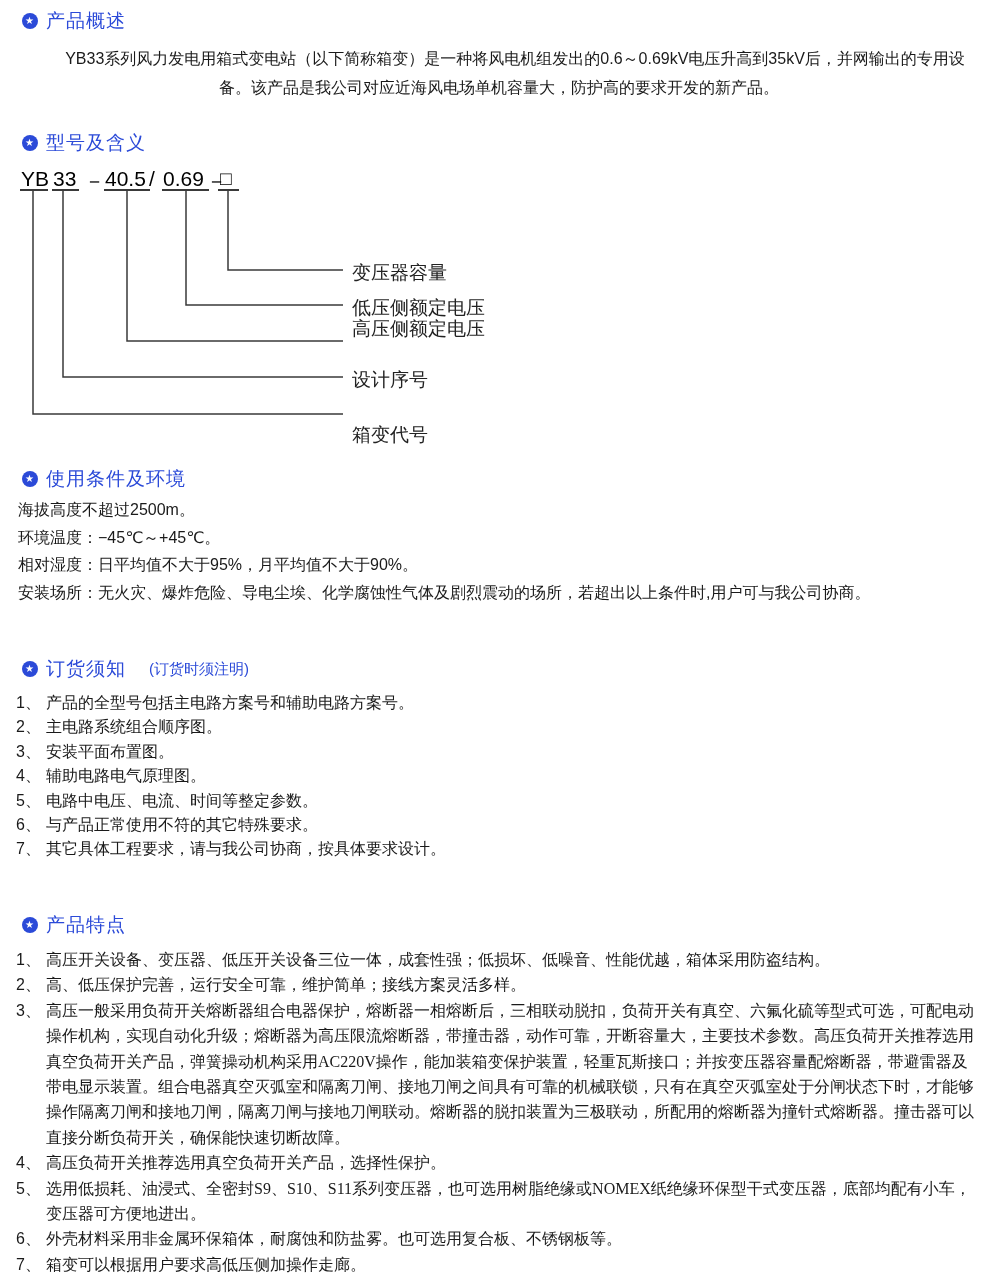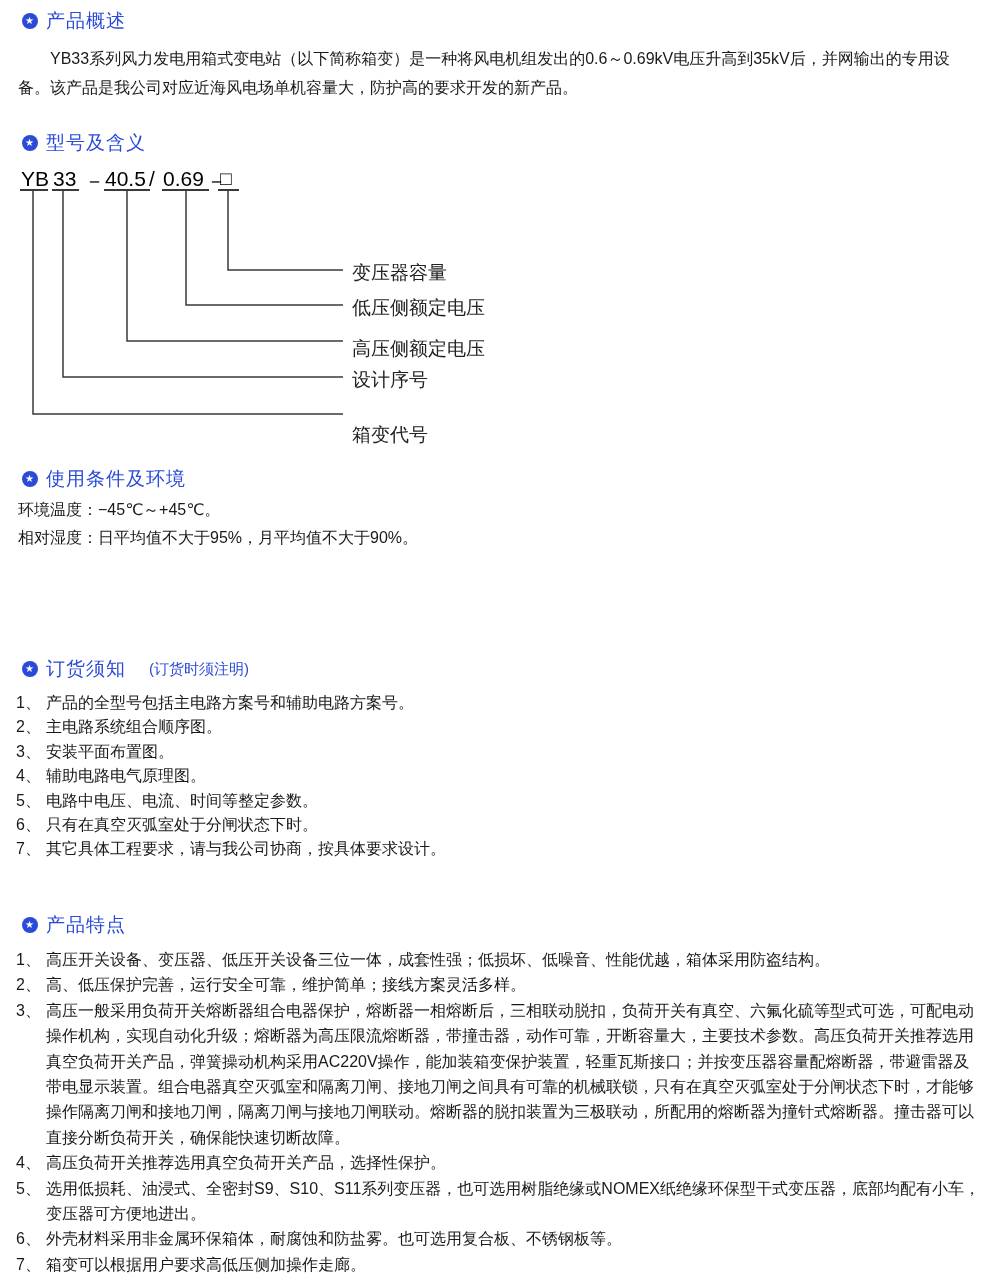--- a/index.html
+++ b/index.html
@@ -19,40 +19,40 @@
     width:16px; height:16px; border-radius:50%; background:var(--accent);
     display:inline-flex; align-items:center; justify-content:center;
     margin-right:8px; flex:0 0 auto;
   }
   .bullet .star { color:#ffffff; font-size:10px; line-height:16px; }
   .h-note { font-size:15px; letter-spacing:0; margin-left:23px; }
 
   
   .overview-para {
     position:absolute; left:18px; top:44px; width:962px; margin:0;
-    font-size:16px; line-height:29px; text-indent:2em; color:var(--ink);
+    font-size:16px; line-height:29px; text-indent:2em; color:var(--ink);text-align:center;
   }
 
   
   .diagram { position:absolute; left:0; top:162px; width:640px; height:272px; }
   .seg { position:absolute; top:5px; font-size:21px; color:#000000; white-space:nowrap; }
   .seg-box { font-size:19px; top:6px; }
   .dlabel { position:absolute; left:352px; font-size:19px; color:#222; white-space:nowrap; }
   .diagram svg { position:absolute; left:0; top:0; }
 
   
   .env-block { position:absolute; left:18px; top:496px; width:962px; font-size:16px; line-height:27.7px; }
 
   
   .num-list { position:absolute; left:16px; width:966px; font-size:16px; }
   .ordering-list { top:691px; line-height:24.4px; }
   .features-list { top:947px; line-height:25.4px; }
   .li { display:flex; align-items:flex-start; }
   .li .num { flex:0 0 30px; }
-  .li .txt { flex:1 1 auto; }
+  .li .txt { flex:1 1 auto;font-family:Liberation Serif, serif; }
 </style>
 </head>
 <body>
 
 <div class="page">
 
   <div class="sec-heading" style="top:8px">
     <span class="bullet">
         <span class="star">★</span>
       </span>
@@ -86,34 +86,36 @@
     <span class="seg" style="left:53px">33</span>
     <span class="seg" style="left:84px">－</span>
     <span class="seg" style="left:105px">40.5</span>
     <span class="seg" style="left:149px">/</span>
     <span class="seg" style="left:163px">0.69</span>
     <span class="seg" style="left:206px">－</span>
     <span class="seg seg-box" style="left:220px">□</span>
 
     <span class="dlabel" style="top:98px">变压器容量</span>
     <span class="dlabel" style="top:133px">低压侧额定电压</span>
-    <span class="dlabel" style="top:174px">高压侧额定电压</span>
+    <span class="dlabel" style="top:154px">高压侧额定电压</span>
     <span class="dlabel" style="top:205px">设计序号</span>
     <span class="dlabel" style="top:260px">箱变代号</span>
   </div>
 
   <div class="sec-heading" style="top:466px">
     <span class="bullet">
         <span class="star">★</span>
       </span>
     <span>使用条件及环境</span>
   </div>
   <div class="env-block">
+    <div>海拔高度不超过2500m。</div>
     <div>环境温度：−45℃～+45℃。</div>
     <div>相对湿度：日平均值不大于95%，月平均值不大于90%。</div>
+    <div>安装场所：无火灾、爆炸危险、导电尘埃、化学腐蚀性气体及剧烈震动的场所，若超出以上条件时,用户可与我公司协商。</div>
   </div>
 
   <div class="sec-heading" style="top:656px">
     <span class="bullet">
         <span class="star">★</span>
       </span>
     <span>订货须知</span>
     <span class="h-note">(订货时须注明)</span>
   </div>
   <div class="num-list ordering-list">
@@ -132,21 +134,21 @@
     <div class="li">
         <span class="num">4、</span>
         <span class="txt">辅助电路电气原理图。</span>
       </div>
     <div class="li">
         <span class="num">5、</span>
         <span class="txt">电路中电压、电流、时间等整定参数。</span>
       </div>
     <div class="li">
         <span class="num">6、</span>
-        <span class="txt">只有在真空灭弧室处于分闸状态下时。</span>
+        <span class="txt">与产品正常使用不符的其它特殊要求。</span>
       </div>
     <div class="li">
         <span class="num">7、</span>
         <span class="txt">其它具体工程要求，请与我公司协商，按具体要求设计。</span>
       </div>
   </div>
 
   <div class="sec-heading" style="top:912px">
     <span class="bullet">
         <span class="star">★</span>

